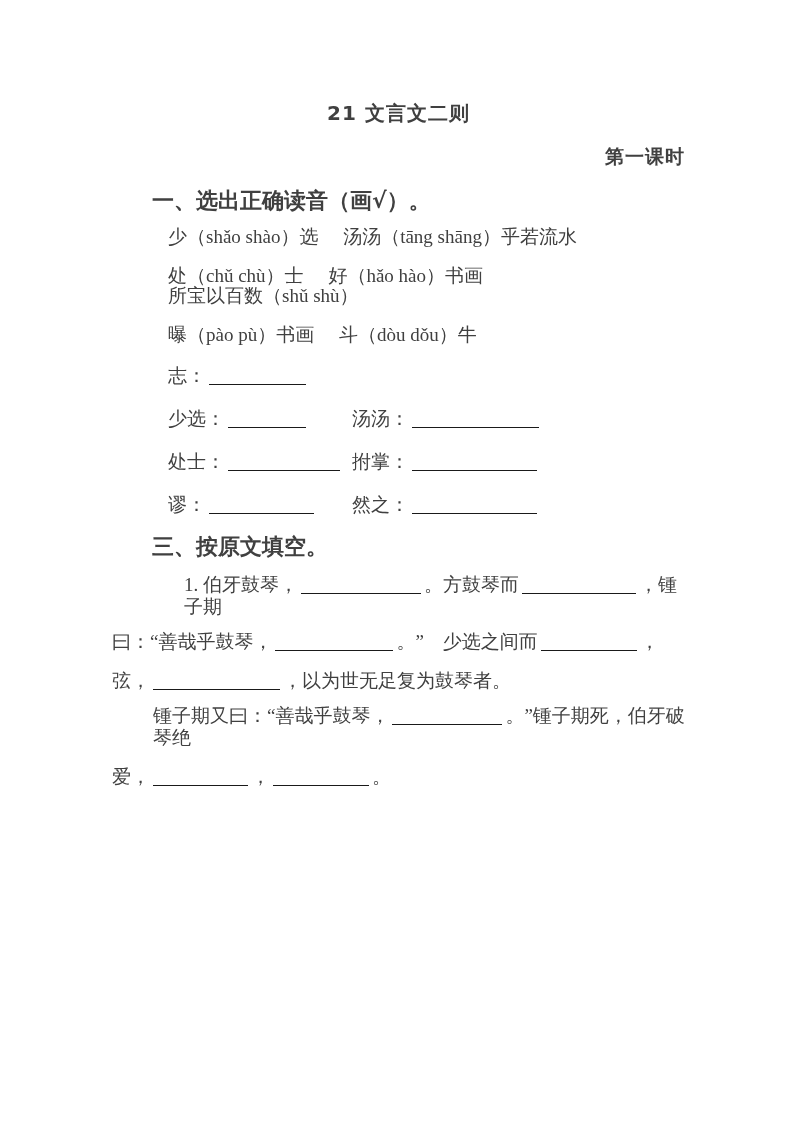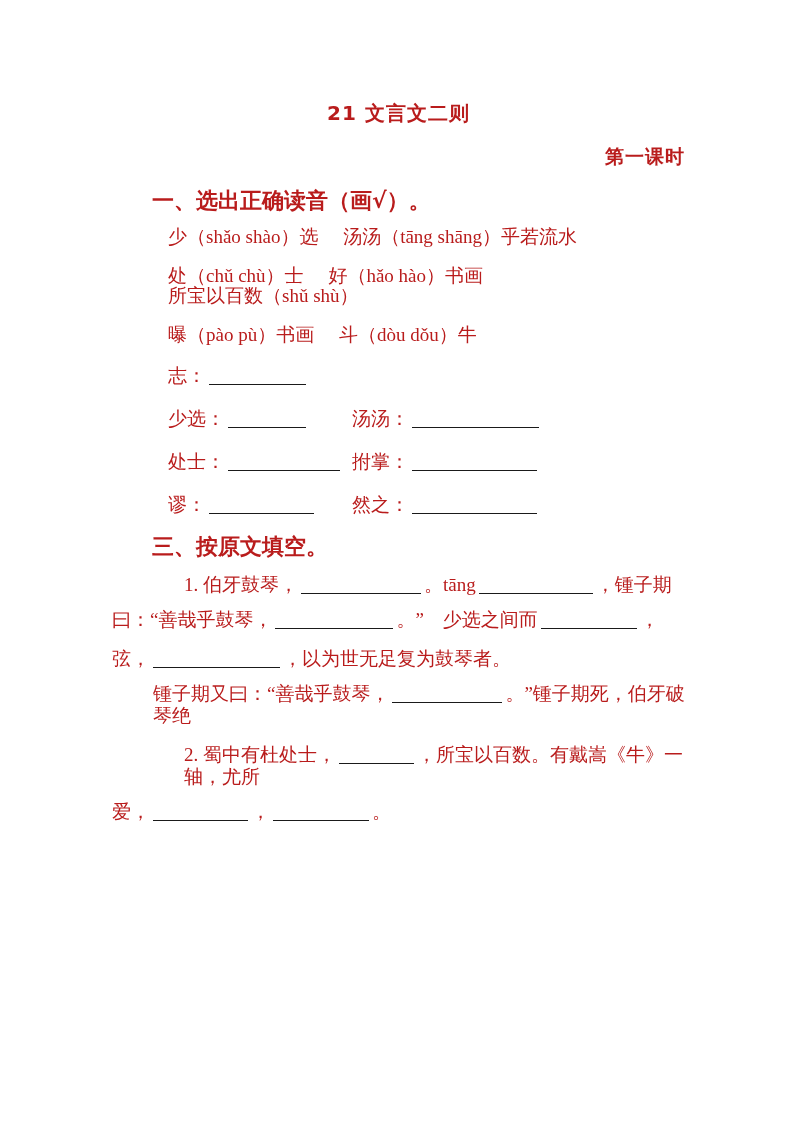--- a/index.html
+++ b/index.html
@@ -2,21 +2,21 @@
 <html><head>
 <meta charset="utf-8">
 <style>
   html,body{margin:0;padding:0;background:#ffffff;}
   .page{
     position:relative;
     width:793px;height:1122px;
     background:#ffffff;
     box-sizing:border-box;
     padding:101px 108px 0 112px;
-    color:#b91c1c;
+    color:#404040;
     font-family:"Liberation Serif","DejaVu Serif",serif;
     font-size:19px;
     overflow:hidden;
   }
   .title{
     margin:0 0 20px 0;
     font-family:"DejaVu Sans","Liberation Sans",sans-serif;
     font-weight:bold;font-size:20px;line-height:24px;
     text-align:center;letter-spacing:1px;
   }
@@ -92,28 +92,27 @@
     <div class="def-row">
       <span class="def-left"><span>谬：</span><span class="blank" style="width:105px"></span></span>
       <span class="def-right"><span>然之：</span><span class="blank" style="width:125px"></span></span>
     </div>
   </section>
 
   <section class="sec-three">
     <h3 class="sec-heading">三、按原文填空。</h3>
 
     <p class="para">
-      <span class="fill-line indent-num"><span>1. 伯牙鼓琴，</span><span class="blank" style="width:120px"></span><span>。tāng</span><span class="blank" style="width:114px"></span><span>，锺子期</span></span>
+      <span class="fill-line indent-num"><span>1. 伯牙鼓琴，</span><span class="blank" style="width:120px"></span><span>。方鼓琴而</span><span class="blank" style="width:114px"></span><span>，锺子期</span></span>
       <span class="fill-line"><span>曰：“善哉乎鼓琴，</span><span class="blank" style="width:118px"></span><span>。”　少选之间而</span><span class="blank" style="width:96px"></span><span>，</span></span>
     </p>
 
     <p class="para">
       <span class="fill-line"><span>弦，</span><span class="blank" style="width:127px"></span><span>，以为世无足复为鼓琴者。</span></span>
       <span class="fill-line indent-two"><span>锺子期又曰：“善哉乎鼓琴，</span><span class="blank" style="width:110px"></span><span>。”锺子期死，伯牙破琴绝</span></span>
     </p>
 
     <p class="para">
-      <span class="fill-line indent-num"><span>2. 蜀中有杜处士，</span><span class="blank" style="width:75px"></span><span>，所宝以百数。有戴嵩《牛》一轴，尤所</span></span>
       <span class="fill-line"><span>爱，</span><span class="blank" style="width:95px"></span><span>，</span><span class="blank" style="width:96px"></span><span>。</span></span>
     </p>
   </section>
 
 </div>
 
 </body></html>

